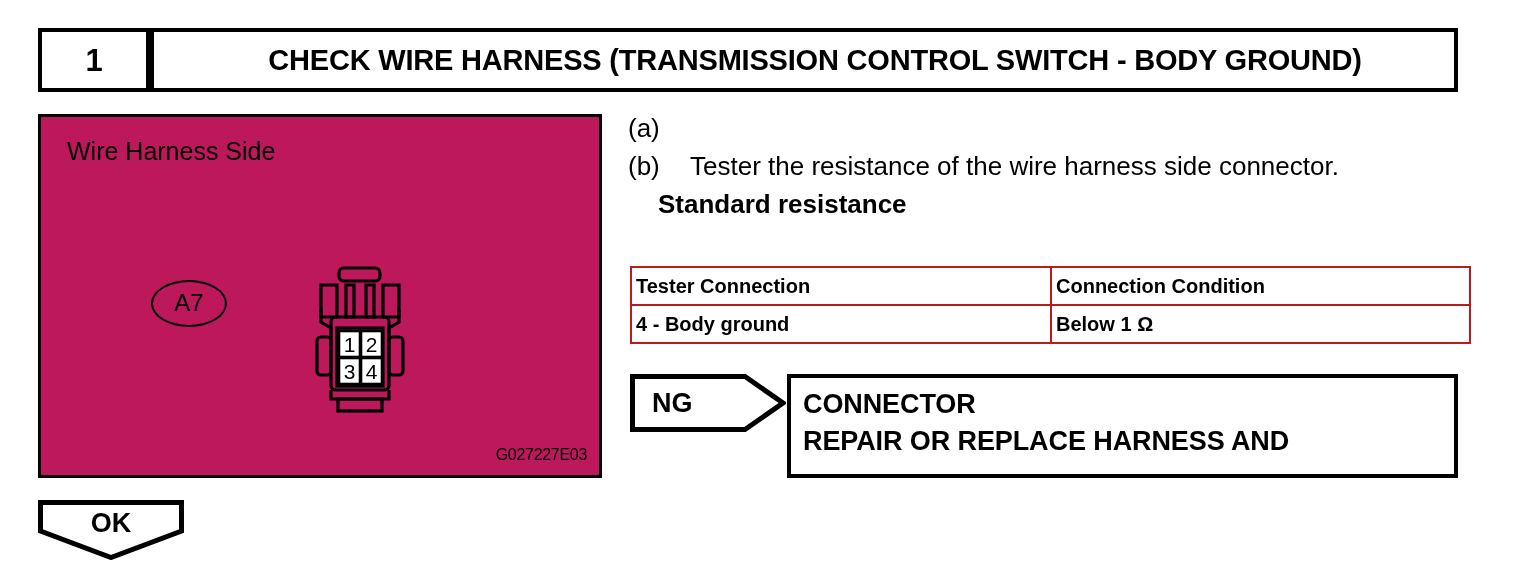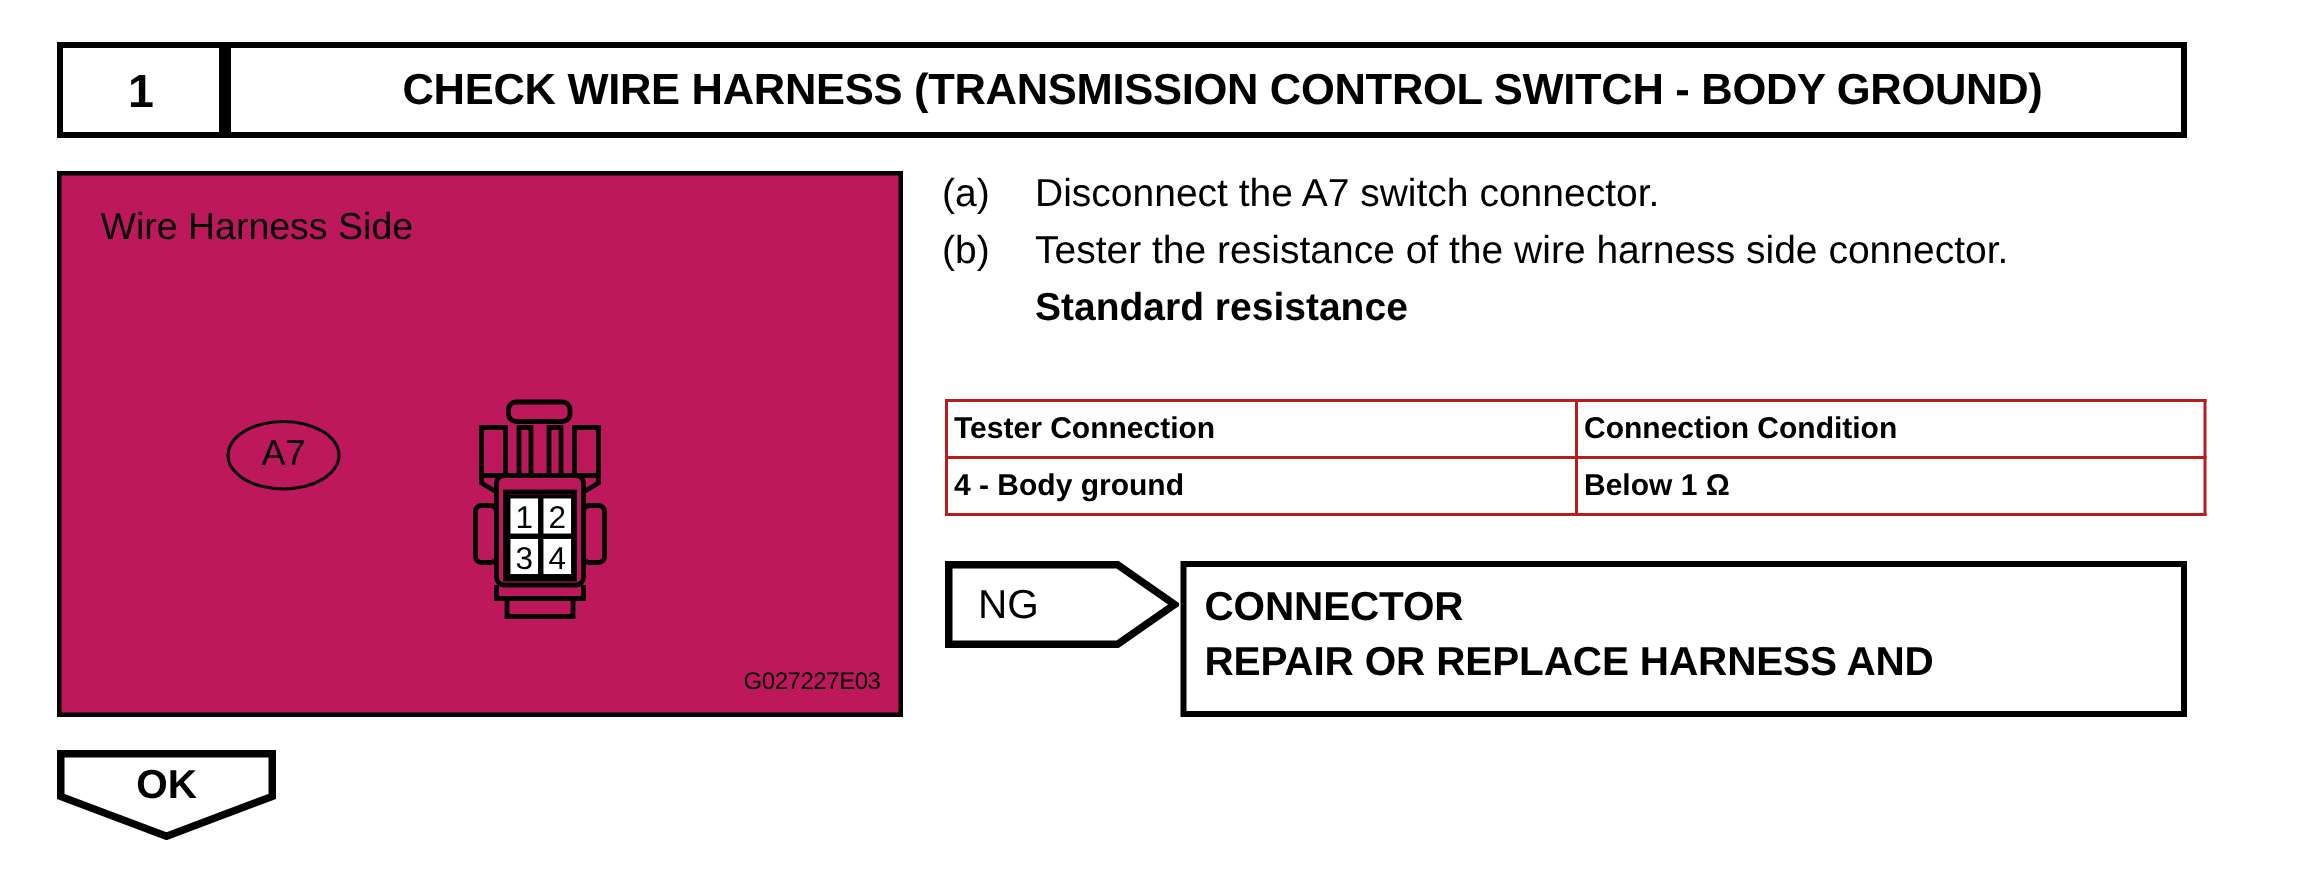--- a/index.html
+++ b/index.html
@@ -145,21 +145,21 @@
     flex: 0 0 62px;
     font-size: 26px;
     line-height: 36px;
   }
   .instr-text {
     font-size: 26px;
     line-height: 36px;
     max-width: 700px;
   }
   .instr-sub {
-    margin-left: 62px;
+    margin-left: 30px;
     font-size: 26px;
     line-height: 36px;
     font-weight: bold;
   }
 
   
   #spec-table {
     position: absolute;
     left: 630px;
     top: 266px;
@@ -195,21 +195,21 @@
     height: 58px;
   }
   #ng-arrow .ng-label {
     position: absolute;
     left: 22px;
     top: 0;
     height: 58px;
     display: flex;
     align-items: center;
     font-size: 27px;
-    font-weight: normal;
+    font-weight: bold;
     line-height: 1;
   }
   #ng-action-box {
     position: absolute;
     left: 157px;
     top: 0;
     width: 671px;
     height: 104px;
     border: 4px solid #000;
     box-sizing: border-box;
@@ -307,21 +307,20 @@
       </g>
     </svg>
   </div>
 
   <div id="figure-code">G027227E03</div>
 </div>
 
 <div id="instructions">
   <div class="instr-row">
     <span class="instr-marker">(a)</span>
-    <span class="instr-text">Disconnect the A7 switch connector.</span>
   </div>
   <div class="instr-row">
     <span class="instr-marker">(b)</span>
     <span class="instr-text">Tester the resistance of the wire harness side connector.</span>
   </div>
   <div class="instr-sub">Standard resistance</div>
 </div>
 
 <table id="spec-table">
   <tbody>

